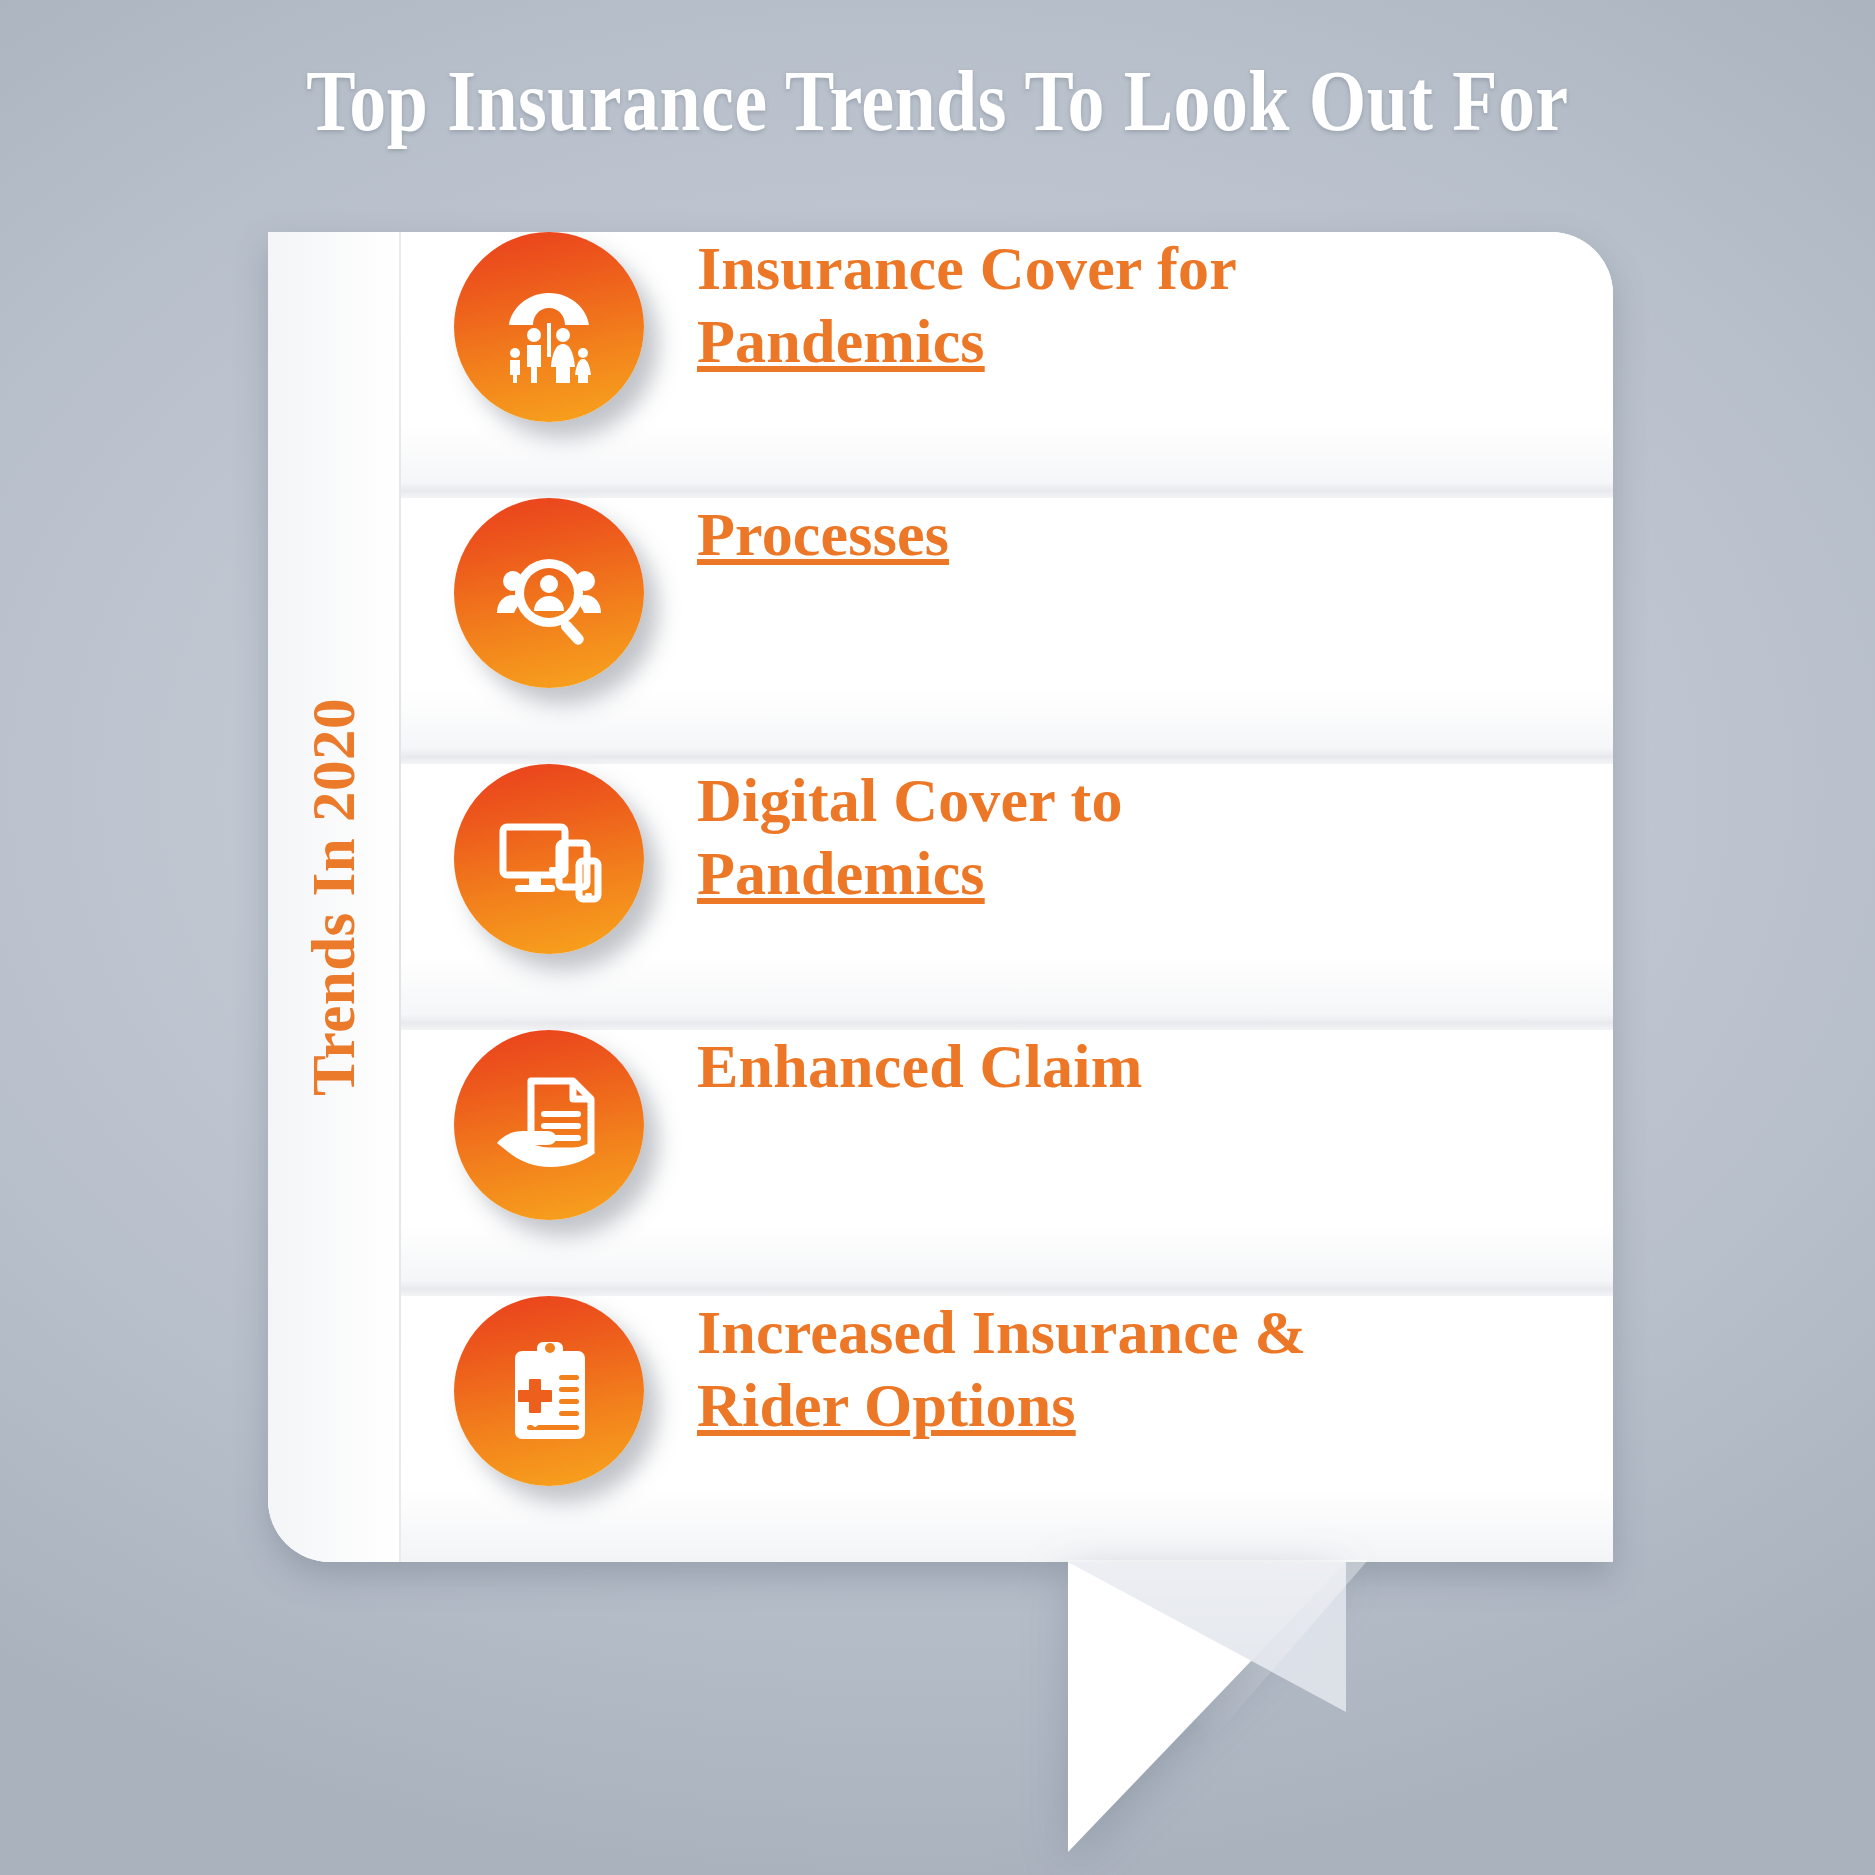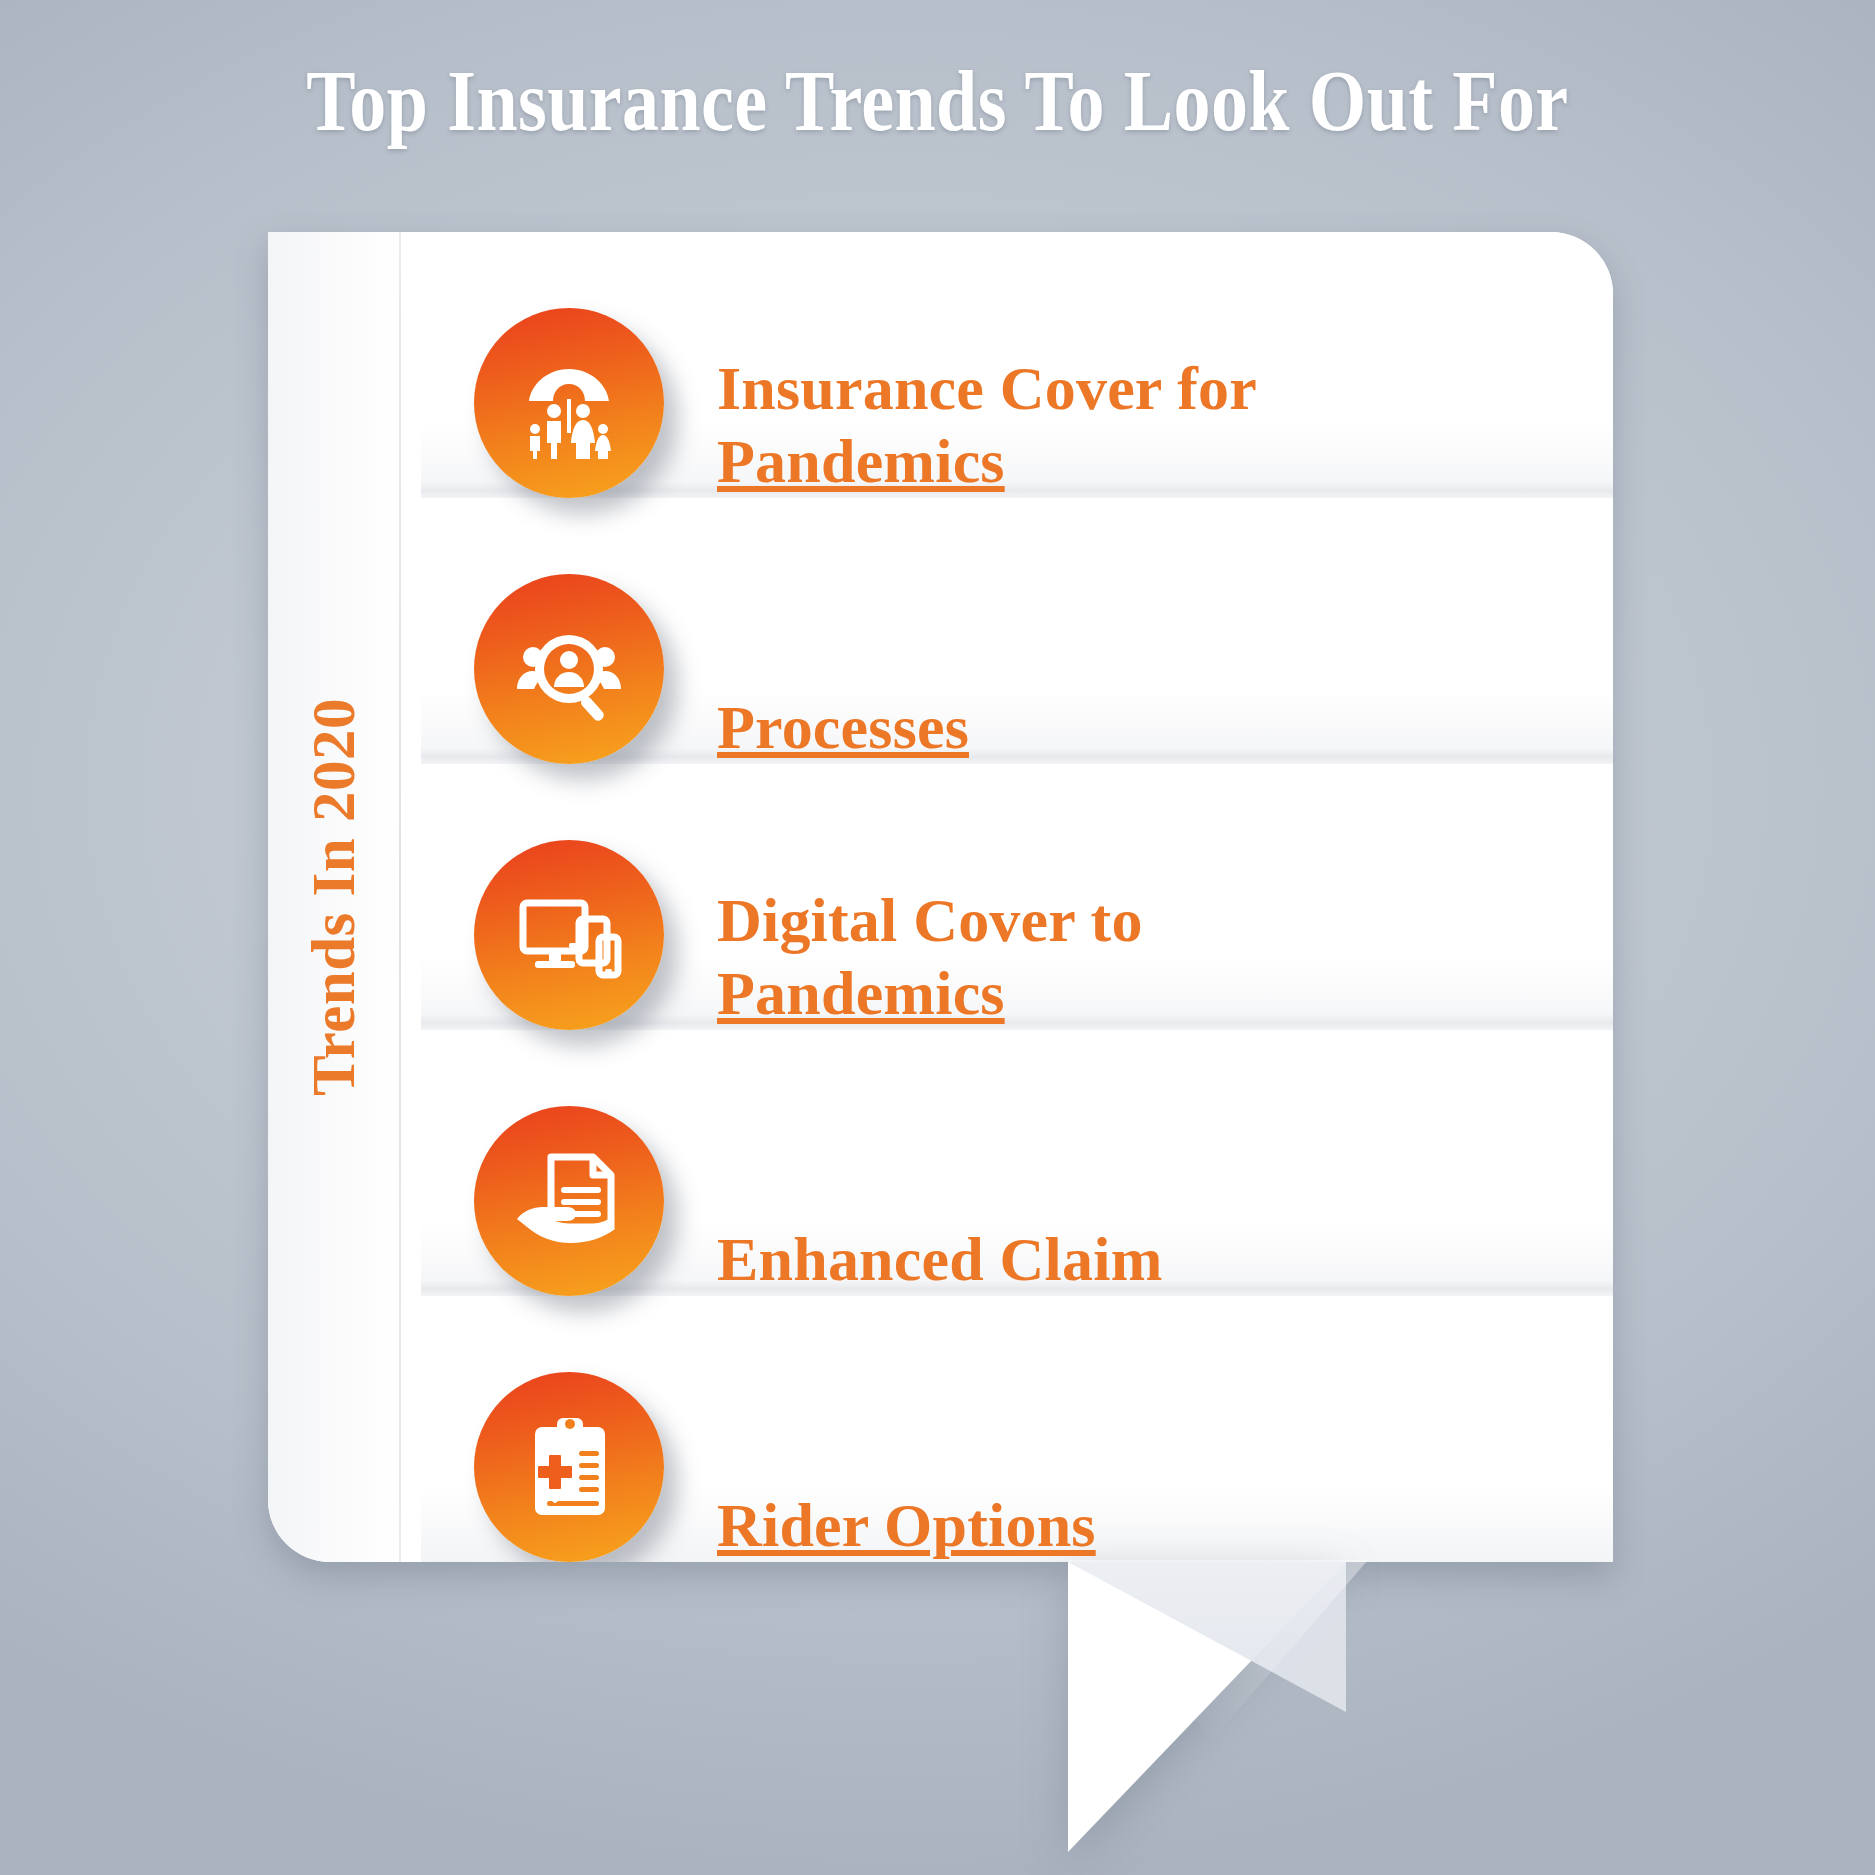--- a/index.html
+++ b/index.html
@@ -103,22 +103,21 @@
     top: 0;
     width: 1212px;
     height: 1330px;
   }
 
   .row {
     position: relative;
     height: 266px;
     width: 100%;
     display: flex;
-    align-items: flex-end;
-    margin-left: 20px;
+    align-items: flex-start;
   }
   
   .row::after {
     content: "";
     position: absolute;
     left: 0; right: 0; bottom: 0;
     height: 16px;
     background: linear-gradient(180deg, rgba(0,0,0,0.00) 0%, rgba(120,130,145,0.10) 55%, rgba(255,255,255,0) 100%);
     pointer-events: none;
   }
@@ -364,20 +363,21 @@
 
                 <g fill="#ee5f1d">
                   <rect x="36" y="44" width="12" height="34" rx="1"></rect>
                   <rect x="25" y="55" width="34" height="12" rx="1"></rect>
                 </g>
               </svg>
             </span>
           </div>
         </div>
         <div class="row-text">
+          <span class="l1">Increased Insurance  &amp;</span>
           <span class="l2">Rider Options</span>
         </div>
       </div>
 
     </div>
   </div>
 
   <div class="tail">
     <span class="tri-main"></span>
     <span class="tri-fold"></span>

